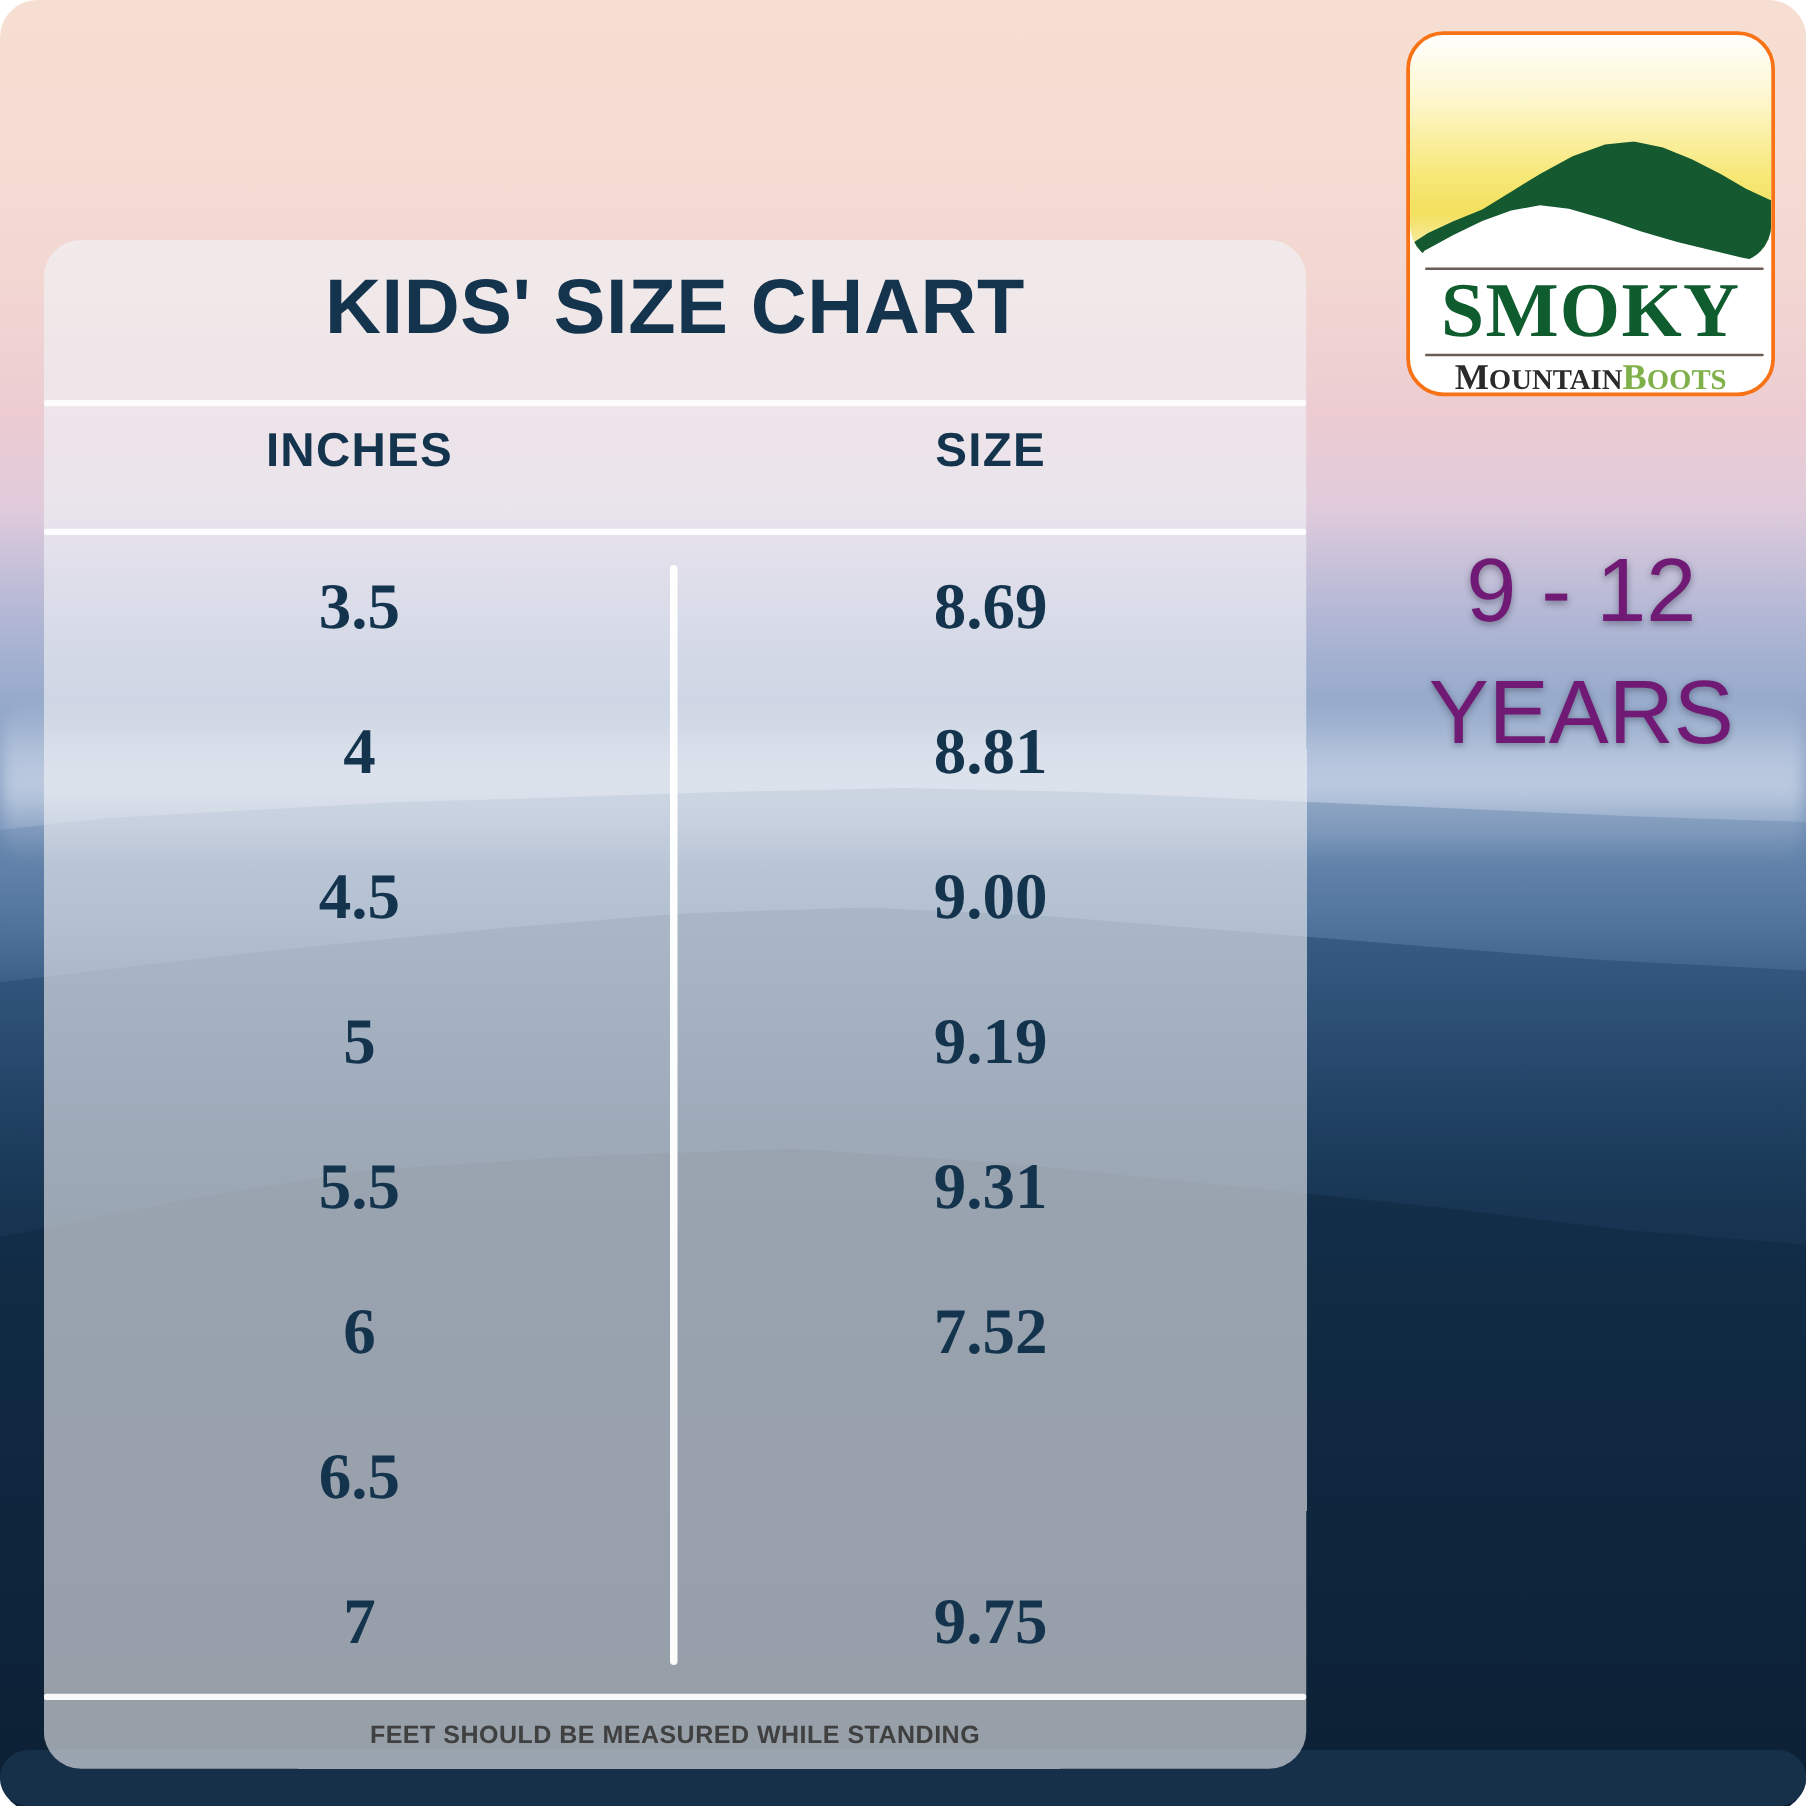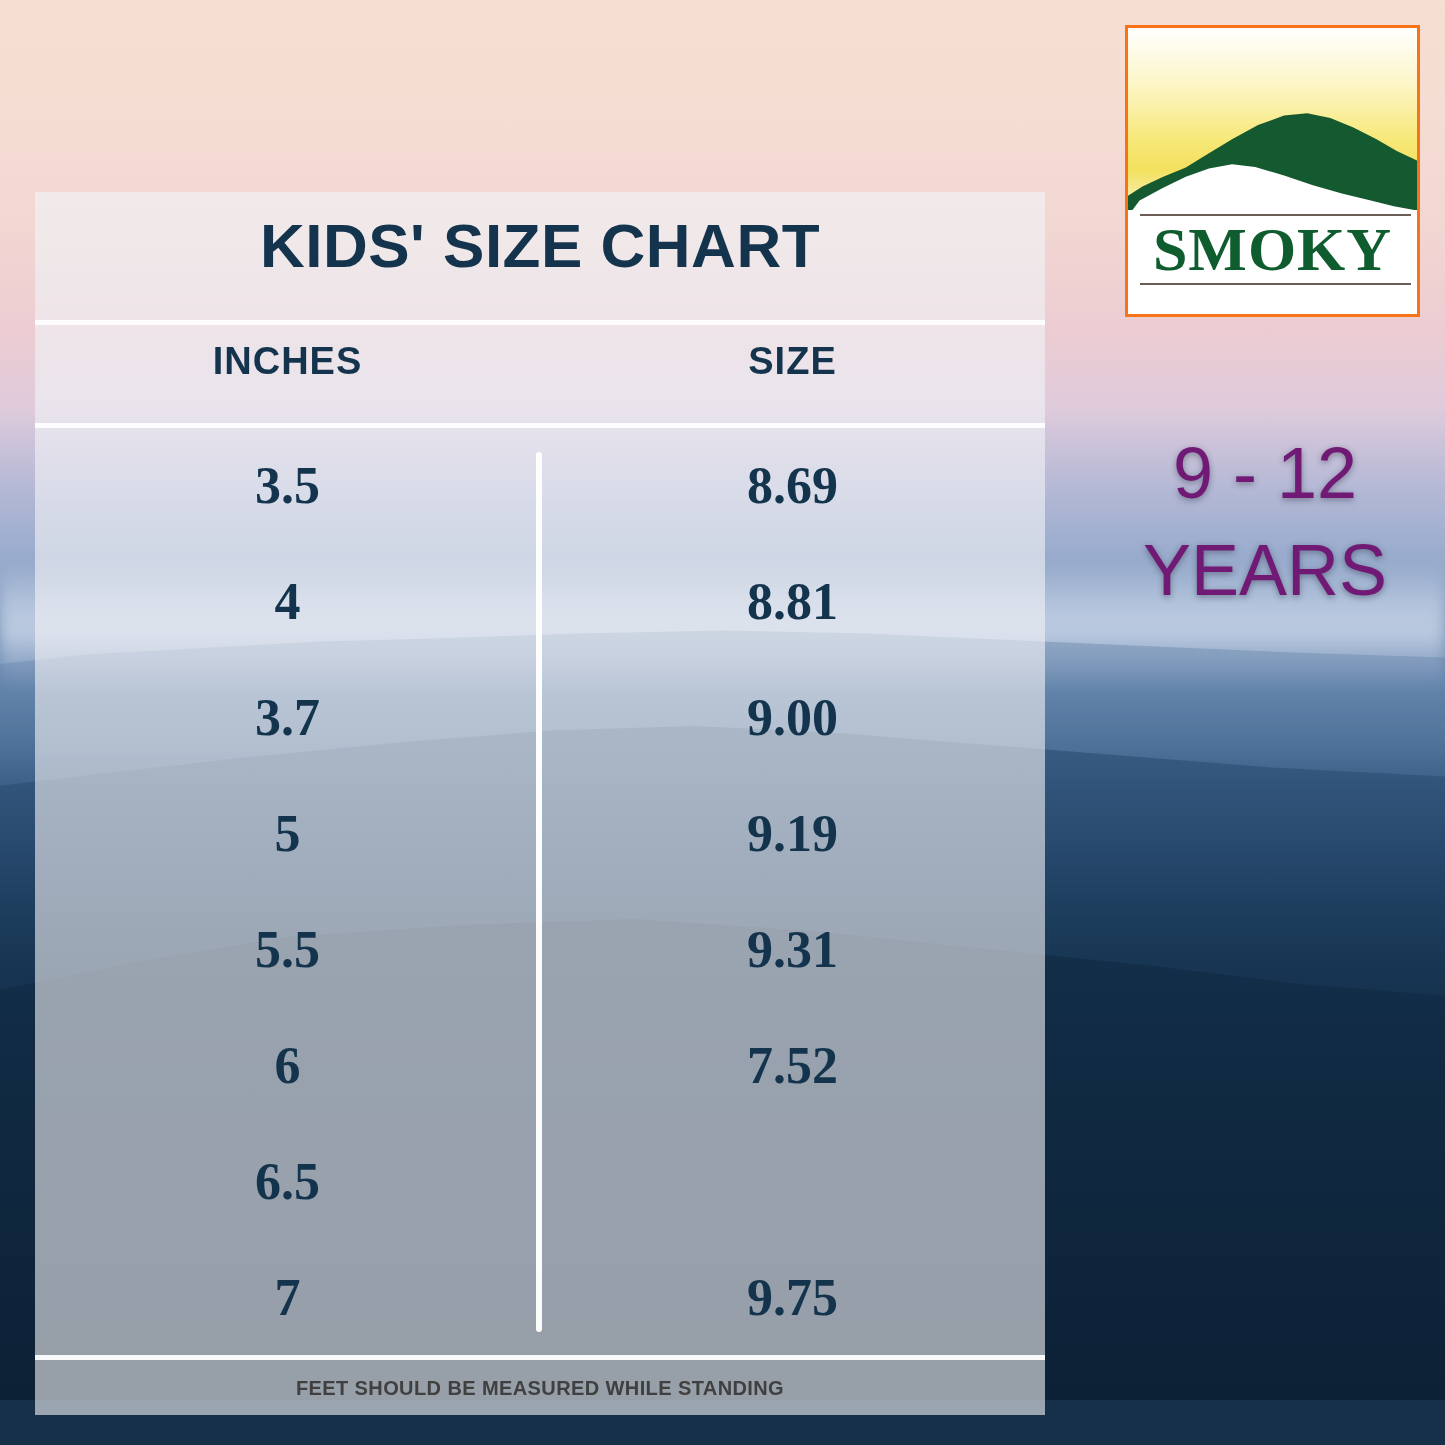--- a/index.html
+++ b/index.html
@@ -1,15 +1,15 @@
 <!DOCTYPE html>
 <html><head>
 <meta charset="utf-8">
 <style>
-  * { margin:0; padding:0; box-sizing:border-box; }
+  * { margin:0; padding:0; box-sizing:border-box;border-radius:30px; }
   html, body {
     width:1445px; height:1445px;
     overflow:hidden;
     font-family:"Liberation Sans", sans-serif;
   }
 
   
   #bg-photo{
     position:absolute; inset:0;
     background:
@@ -220,21 +220,21 @@
   <div id="rows">
     <div class="row">
       <div class="cell">3.5</div>
       <div class="cell">8.69</div>
     </div>
     <div class="row">
       <div class="cell">4</div>
       <div class="cell">8.81</div>
     </div>
     <div class="row">
-      <div class="cell">3.7</div>
+      <div class="cell">4.5</div>
       <div class="cell">9.00</div>
     </div>
     <div class="row">
       <div class="cell">5</div>
       <div class="cell">9.19</div>
     </div>
     <div class="row">
       <div class="cell">5.5</div>
       <div class="cell">9.31</div>
     </div>
@@ -256,18 +256,19 @@
   <div id="foot-note">FEET SHOULD BE MEASURED WHILE STANDING</div>
 </div>
 
 <div id="logo">
   <div id="logo-sky"></div>
   <div id="logo-mountain"></div>
   <div id="logo-snow"></div>
   <div id="logo-rule1"></div>
   <div id="logo-word-main">SMOKY</div>
   <div id="logo-rule2"></div>
+  <div id="logo-word-sub"><span class="sub-a">M</span><span class="sub-a" style="font-size:23px">OUNTAIN</span><span class="sub-b">B</span><span class="sub-b" style="font-size:23px">OOTS</span></div>
 </div>
 
 <div id="age-label">
   <div>9 - 12</div>
   <div>YEARS</div>
 </div>
 
 </body></html>

